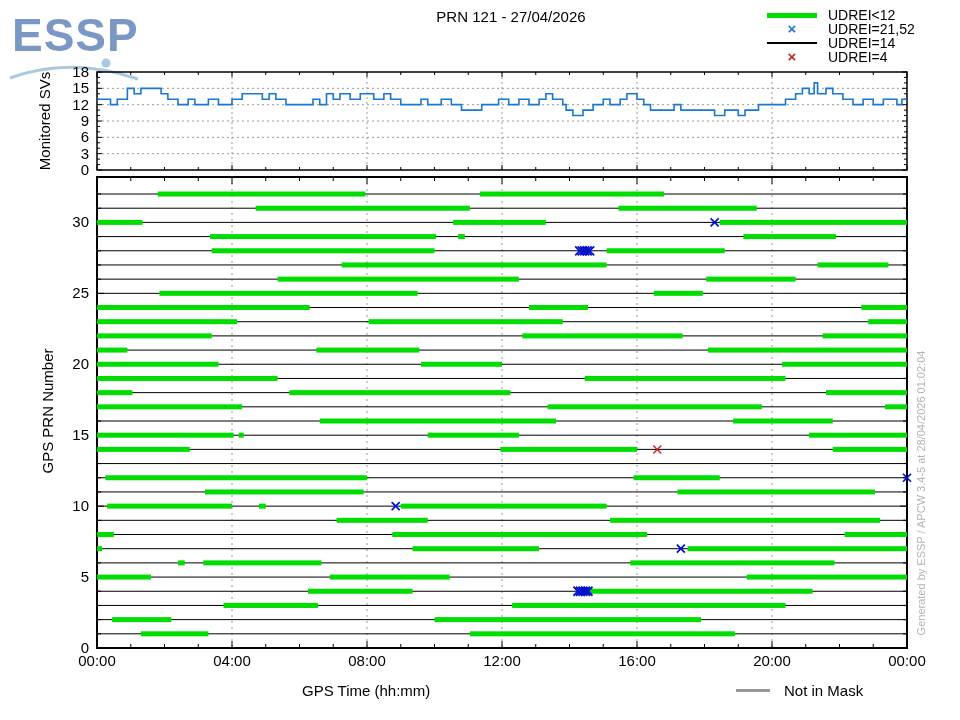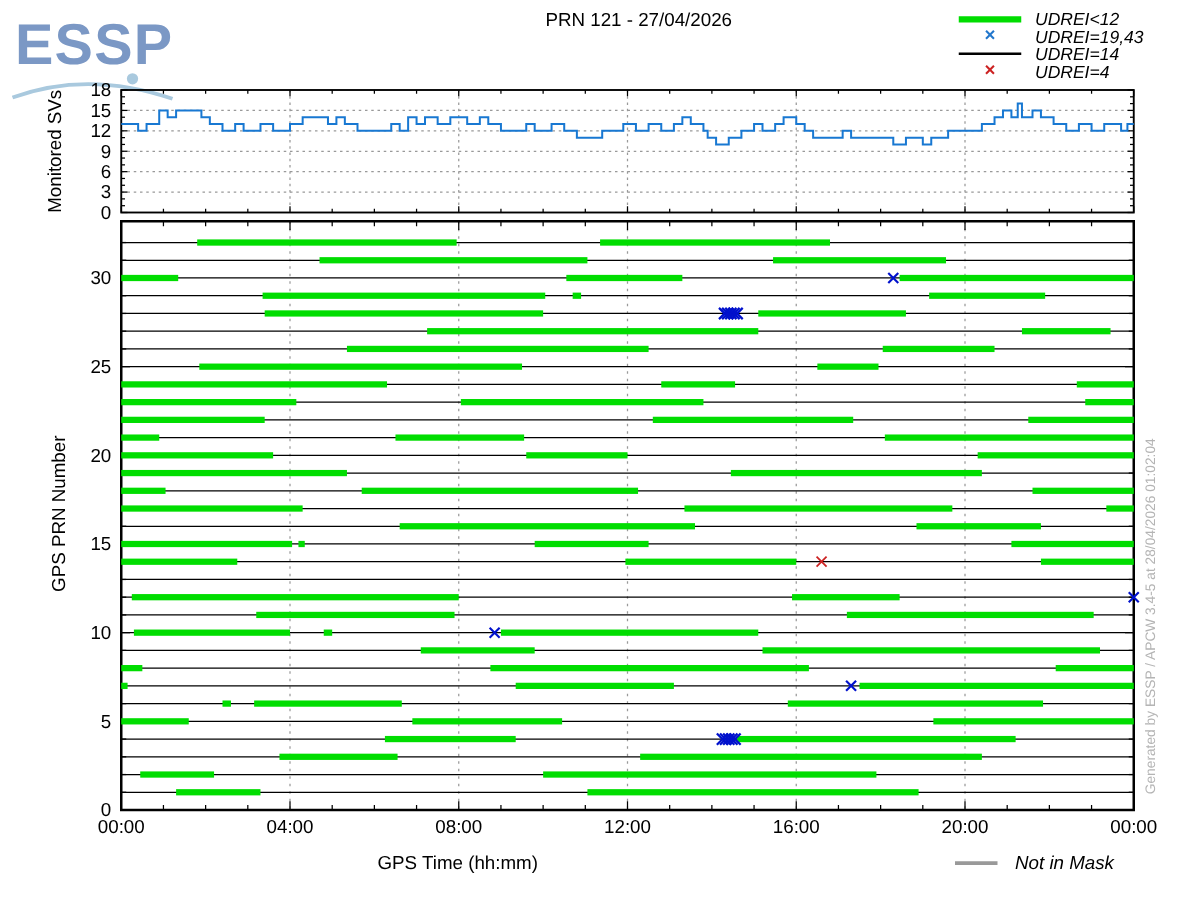--- a/index.html
+++ b/index.html
@@ -5,30 +5,30 @@
   html,body{margin:0;padding:0;background:#fff;}
   #page{position:relative;width:960px;height:720px;background:#fff;overflow:hidden;
         font-family:"Liberation Sans",sans-serif;color:#000;}
   .abs{position:absolute;}
   #logo-text{left:12px;top:12px;font-size:46px;font-weight:bold;color:#7b98c5;letter-spacing:1px;line-height:1;}
   #title-block{left:316px;top:8px;width:390px;text-align:center;font-size:15px;line-height:18px;}
   #legend-top{left:766px;top:8px;}
   .lrow{display:flex;align-items:center;height:14px;}
   .lsample{width:52px;display:flex;justify-content:center;align-items:center;}
   .lsample .bar{width:50px;}
-  .llabel{margin-left:10px;font-size:14px;white-space:nowrap;font-style:italic;}
+  .llabel{margin-left:10px;font-size:14px;white-space:nowrap;}
   .xmark{font-weight:bold;font-size:15px;line-height:10px;}
   #ylabel-top{width:200px;height:18px;left:-55px;top:112px;transform:rotate(-90deg);
               text-align:center;font-size:15px;}
   #ylabel-main{width:240px;height:18px;left:-72px;top:402px;transform:rotate(-90deg);
                text-align:center;font-size:15px;}
   #xlabel-main{left:302px;top:682px;width:400px;font-size:15px;}
   #watermark{left:756px;top:487px;width:330px;text-align:center;font-size:11px;color:#b4b4b4;
              transform:rotate(-90deg);white-space:nowrap;}
-  #legend-bottom{left:764px;top:682px;display:flex;align-items:center;}
+  #legend-bottom{left:736px;top:682px;display:flex;align-items:center;}
   #legend-bottom .bar{width:34px;height:3px;background:#999;}
   #legend-bottom .llabel{font-size:15px;margin-left:14px;}
   svg text{font-family:"Liberation Sans",sans-serif;}
 </style>
 </head>
 <body>
 
 <div id="page">
 
   <div class="abs" id="logo-text">ESSP</div>
@@ -45,21 +45,21 @@
     <div class="lrow">
       <span class="lsample">
           <span class="bar" style="height:5px;background:#00dd00;"></span>
         </span>
       <span class="llabel">UDREI&lt;12</span>
     </div>
     <div class="lrow">
       <span class="lsample">
           <span class="xmark" style="color:#2277cc;">×</span>
         </span>
-      <span class="llabel">UDREI=19,43</span>
+      <span class="llabel">UDREI=21,52</span>
     </div>
     <div class="lrow">
       <span class="lsample">
           <span class="bar" style="height:2px;background:#000;"></span>
         </span>
       <span class="llabel">UDREI=14</span>
     </div>
     <div class="lrow">
       <span class="lsample">
           <span class="xmark" style="color:#cc2222;">×</span>

